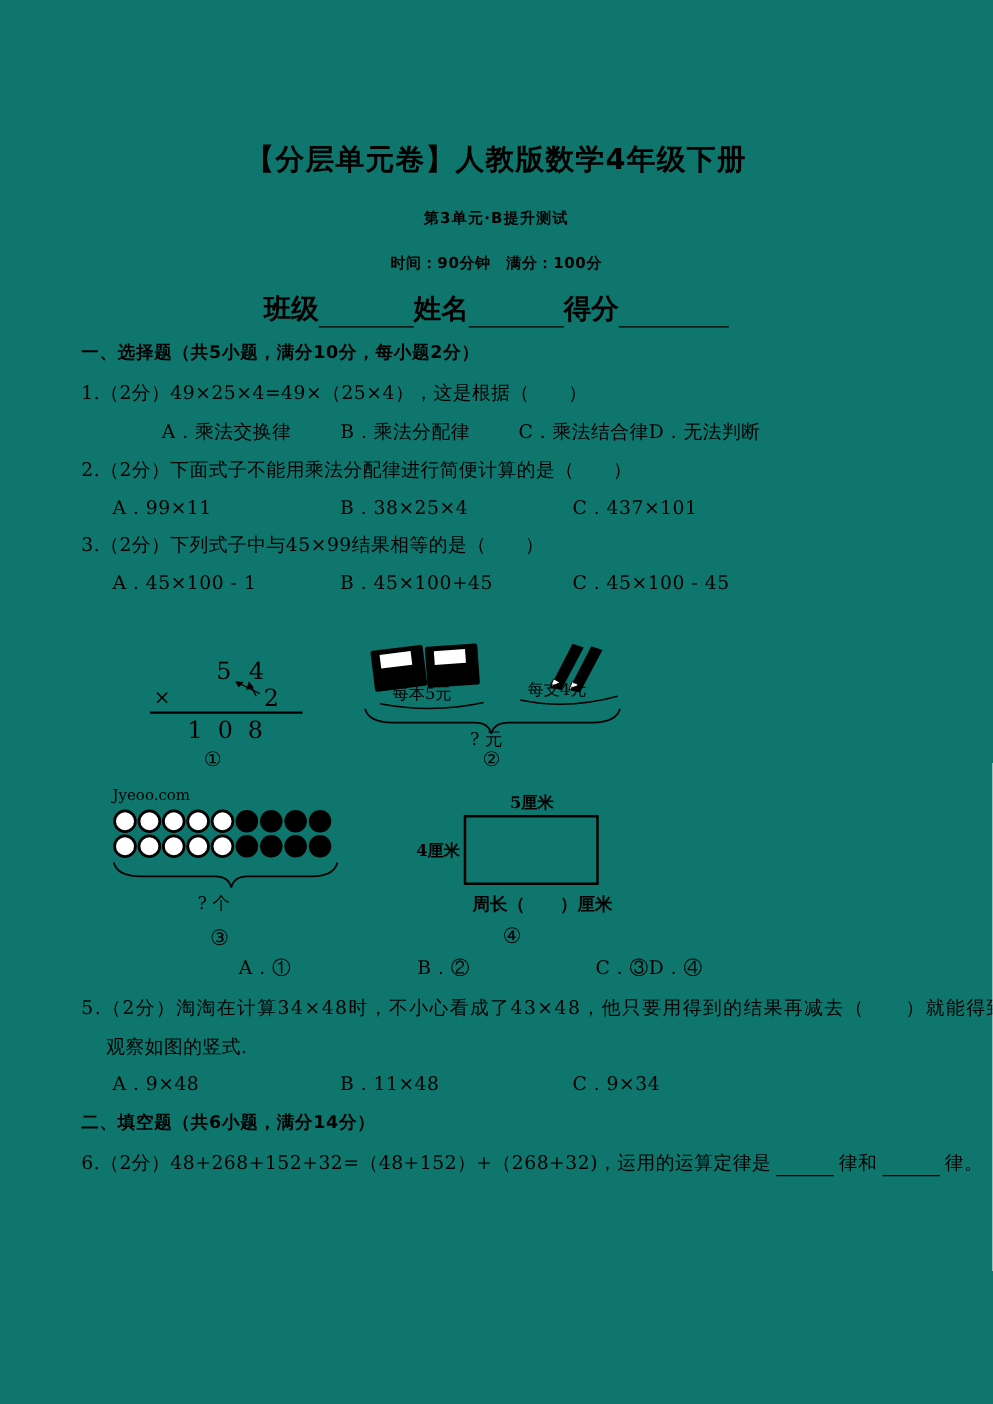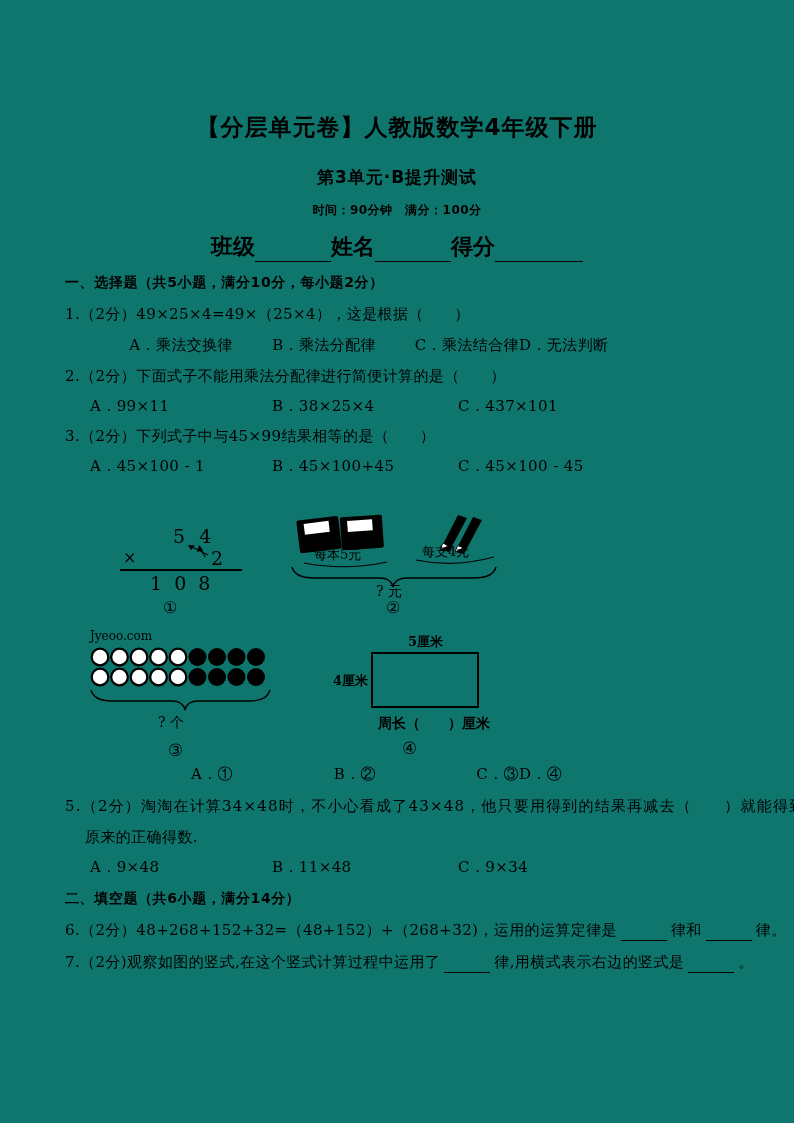--- a/index.html
+++ b/index.html
@@ -11,21 +11,21 @@
   }
   .page { position:relative; width:794px; height:1123px; background:#0f766e; overflow:hidden; }
 
   .title {
     position:absolute; top:112px; left:0; width:100%;
     text-align:center; font-size:23px; font-weight:bold; letter-spacing:1px;
     font-family:"DejaVu Sans","Liberation Sans",sans-serif;
   }
   .subtitle {
     position:absolute; top:166px; left:0; width:100%;
-    text-align:center; font-size:17px; font-weight:bold; letter-spacing:1px;
+    text-align:center; font-size:12px; font-weight:bold; letter-spacing:1px;
     font-family:"DejaVu Sans","Liberation Sans",sans-serif;
   }
   .meta {
     position:absolute; top:202px; left:0; width:100%;
     text-align:center; font-size:12px; font-weight:bold; letter-spacing:0.5px;
     font-family:"DejaVu Sans","Liberation Sans",sans-serif;
   }
   .fields {
     position:absolute; top:232px; left:0; width:100%;
     text-align:center; font-size:22px; font-weight:bold;
@@ -155,24 +155,23 @@
     <text x="3" y="55" class="cjk" font-weight="bold">4厘米</text>
     <text x="48" y="98" font-size="14" font-weight="bold">周长（　　）厘米</text>
     <text x="72" y="124" font-size="17">④</text>
   </svg>
 
   <div class="line opts" style="top:764px">
     <span class="opt w4">A．①</span><span class="opt w4">B．②</span><span class="opt w4">C．③</span><span class="opt">D．④</span>
   </div>
 
   <div class="line ls12" style="top:796px">5.（2分）淘淘在计算34×48时，不小心看成了43×48，他只要用得到的结果再减去（　　）就能得到</div>
-  <div class="line" style="top:827px; left:85px">原来的正确得数.</div>
+  <div class="line" style="top:827px; left:85px">观察如图的竖式.</div>
   <div class="line opts" style="top:857px">
     <span class="opt w3a">A．9×48</span><span class="opt w3b">B．11×48</span><span class="opt">C．9×34</span>
   </div>
 
   <div class="line heading" style="top:888px">二、填空题（共6小题，满分14分）</div>
 
   <div class="line" style="top:920px"><span>6.（2分）48+268+152+32=（48+152）+（268+32)，运用的运算定律是</span><span class="blank"></span><span>律和</span><span class="blank"></span><span>律。</span></div>
 
-  <div class="line" style="top:952px"><span>7.（2分)观察如图的竖式,在这个竖式计算过程中运用了</span><span class="blank"></span><span>律,用横式表示右边的竖式是</span><span class="blank"></span><span>。</span></div>
 
 </div>
 
 </body></html>

